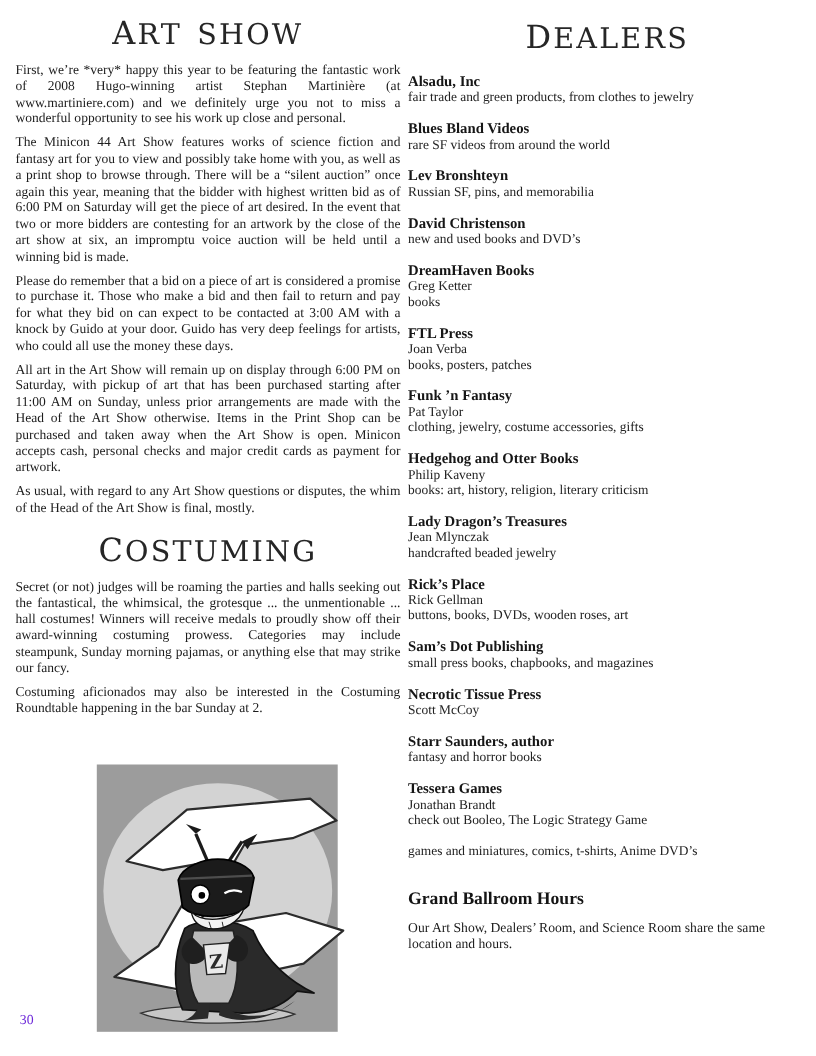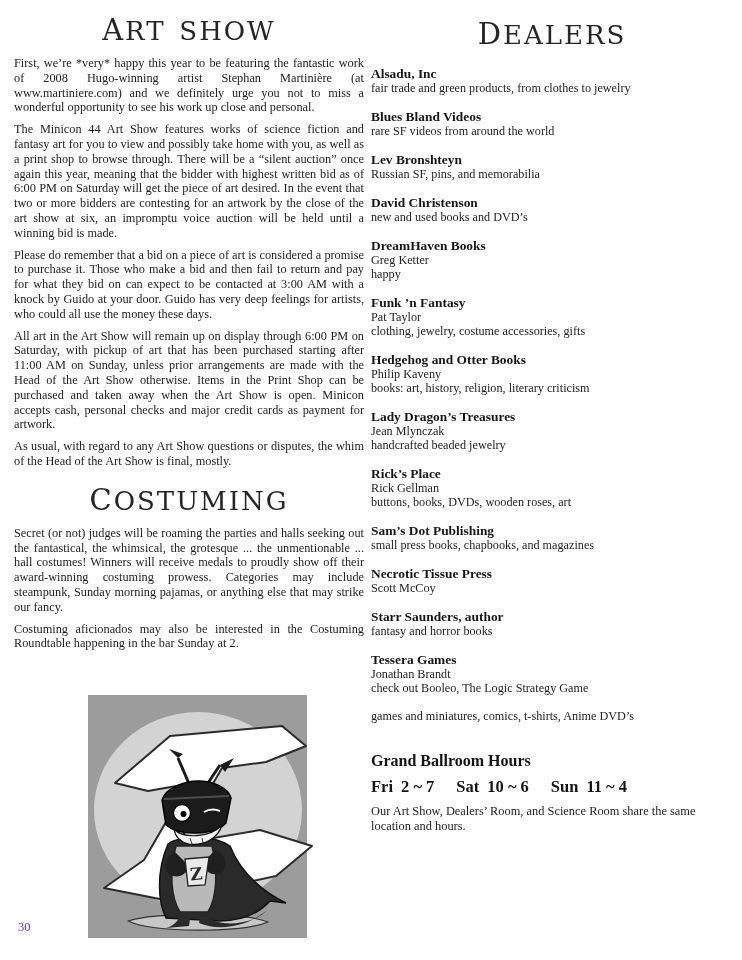--- a/index.html
+++ b/index.html
@@ -76,21 +76,26 @@
       <div class="dealer-name">Lev Bronshteyn</div>
       <div class="dealer-line">Russian SF, pins, and memorabilia</div>
     </div>
     <div class="dealer">
       <div class="dealer-name">David Christenson</div>
       <div class="dealer-line">new and used books and DVD’s</div>
     </div>
     <div class="dealer">
       <div class="dealer-name">DreamHaven Books</div>
       <div class="dealer-line">Greg Ketter</div>
-      <div class="dealer-line">happy</div>
+      <div class="dealer-line">books</div>
+    </div>
+    <div class="dealer">
+      <div class="dealer-name">FTL Press</div>
+      <div class="dealer-line">Joan Verba</div>
+      <div class="dealer-line">books, posters, patches</div>
     </div>
     <div class="dealer">
       <div class="dealer-name">Funk ’n Fantasy</div>
       <div class="dealer-line">Pat Taylor</div>
       <div class="dealer-line">clothing, jewelry, costume accessories, gifts</div>
     </div>
     <div class="dealer">
       <div class="dealer-name">Hedgehog and Otter Books</div>
       <div class="dealer-line">Philip Kaveny</div>
       <div class="dealer-line">books: art, history, religion, literary criticism</div>
@@ -121,23 +126,20 @@
       <div class="dealer-name">Tessera Games</div>
       <div class="dealer-line">Jonathan Brandt</div>
       <div class="dealer-line">check out Booleo, The Logic Strategy Game</div>
     </div>
     <div class="dealer">
       <div class="dealer-line">games and miniatures, comics, t-shirts, Anime DVD’s</div>
     </div>
 
     <div class="ballroom">
       <div class="ballroom-title">Grand Ballroom Hours</div>
-      <div class="ballroom-hours">
-        <span class="slot"><span class="day">Fri</span><span>2 ~ 7</span></span><span class="slot"><span class="day">Sat</span><span>10 ~ 6</span></span><span class="slot"><span class="day">Sun</span><span>11 ~ 4</span></span>
-      </div>
       <div class="ballroom-note">Our Art Show, Dealers’ Room, and Science Room share the same location and hours.</div>
     </div>
   </div>
 
   <div class="mascot-wrap">
     <svg width="252" height="262" viewBox="0 0 252 262">
       <defs>
         <clipPath id="panelClip">
             <rect x="18" y="7" width="219" height="243"></rect>
           </clipPath>

